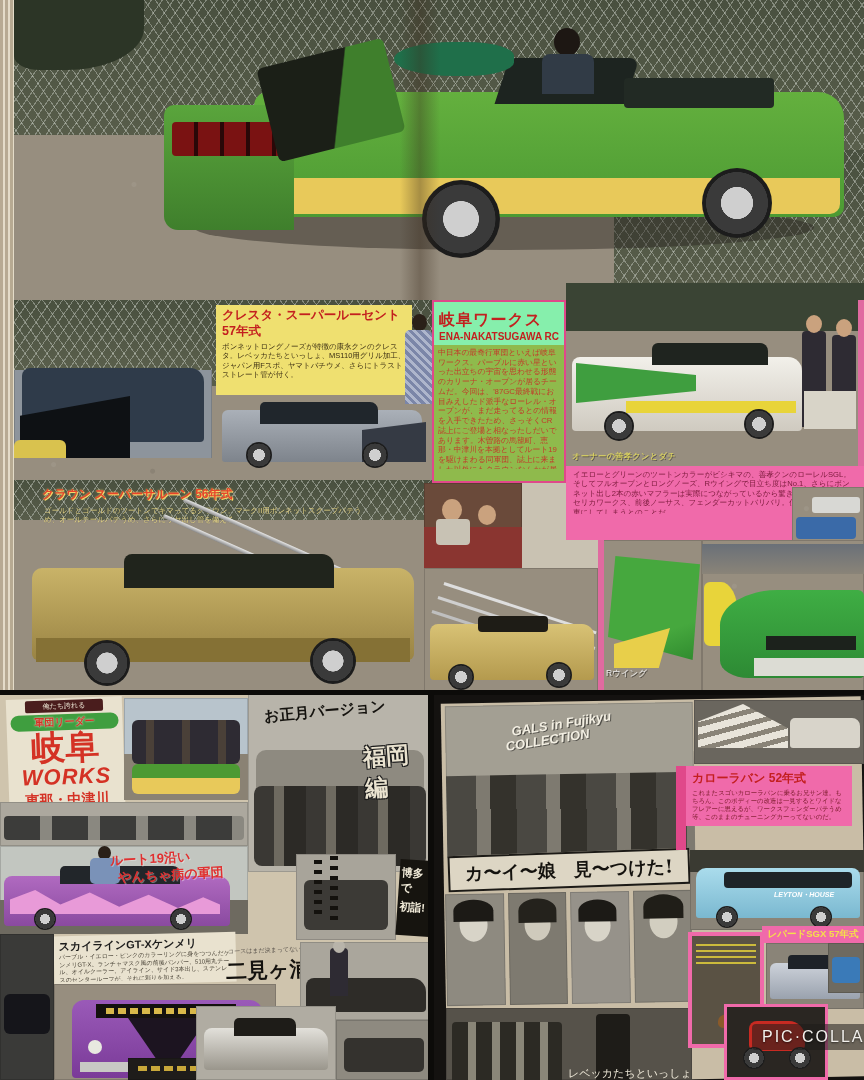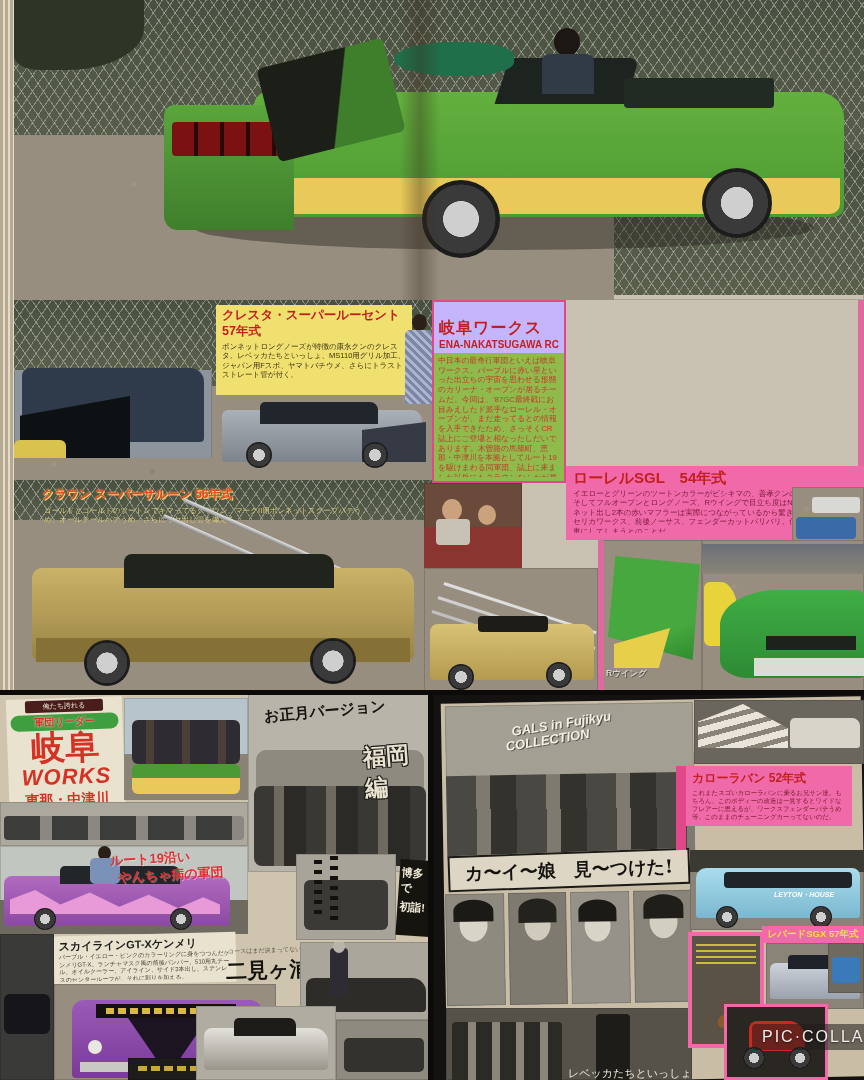--- a/index.html
+++ b/index.html
@@ -87,30 +87,45 @@
       <div class="abs" style="left:170px;top:18px;width:230px;height:4px;background:linear-gradient(#e8e8e8,#8a8a8a);transform:rotate(24deg);transform-origin:left;"></div>
       <div class="abs" style="left:150px;top:34px;width:235px;height:4px;background:linear-gradient(#e8e8e8,#8a8a8a);transform:rotate(24deg);transform-origin:left;"></div>
       <div class="abs" style="left:18px;top:88px;width:382px;height:92px;background:linear-gradient(#c9b368,#9a8444);border-radius:10px 16px 6px 6px;"></div>
       <div class="abs" style="left:110px;top:74px;width:210px;height:34px;background:#20241c;border-radius:8px 12px 0 0;"></div>
       <div class="abs" style="left:22px;top:158px;width:374px;height:24px;background:#857135;"></div>
       <div class="abs wheel" style="left:70px;top:160px;width:46px;height:46px;"></div>
       <div class="abs wheel" style="left:296px;top:158px;width:46px;height:46px;"></div>
     </div>
 
     <div class="abs" style="left:432px;top:300px;width:134px;height:183px;background:#8fba4c;border:2px solid #e0488a;box-sizing:border-box;">
-      <div style="background:#c4b5fd;padding:16px 5px 3px 5px;">
+      <div style="background:#86efac;padding:8px 5px 3px 5px;">
         <div style="color:#c31f1f;font-weight:bold;font-size:16px;letter-spacing:1px;">岐阜ワークス</div>
         <div style="color:#c31f1f;font-weight:bold;font-size:10px;">ENA-NAKATSUGAWA RC</div>
       </div>
       <div class="tinybody" style="color:#c23a2a;font-size:7.8px;padding:3px 4px;height:118px;">中日本の最奇行軍団といえば岐阜ワークス。パープルに赤い星といった出立ちの宇宙を思わせる形態のカリーナ・オープンが居るチームだ。今回は、'87GC最終戦にお目みえしたド派手なローレル・オープンが、まだ走ってるとの情報を入手できたため、さっそくCR誌上にご登場と相なったしだいであります。木曽路の馬籠町、恵那・中津川を本拠としてルート19を駆けまわる同軍団、誌上に来ました以外にもクラウンなんかが居て、次は何をオープンにするのやら、楽しみやネ。</div>
     </div>
 
+    <div class="abs photo" style="left:566px;top:283px;width:298px;height:183px;overflow:hidden;background:#9b9383;">
+      <div class="abs" style="left:0;top:0;width:298px;height:52px;background:#3a4434;"></div>
+      <div class="abs gravel" style="left:0;top:48px;width:298px;height:135px;"></div>
+      <div class="abs" style="left:6px;top:74px;width:230px;height:74px;background:linear-gradient(#f2f0ea,#cfcac0);border-radius:8px 14px 4px 4px;"></div>
+      <div class="abs" style="left:10px;top:80px;width:120px;height:40px;background:#3f9e3f;clip-path:polygon(0 0,100% 30%,100% 70%,0 100%);"></div>
+      <div class="abs" style="left:60px;top:118px;width:170px;height:12px;background:#e8d43a;"></div>
+      <div class="abs" style="left:86px;top:60px;width:116px;height:22px;background:#1f241f;border-radius:6px 8px 0 0;"></div>
+      <div class="abs wheel" style="left:38px;top:128px;width:30px;height:30px;"></div>
+      <div class="abs wheel" style="left:178px;top:126px;width:30px;height:30px;"></div>
+      <div class="abs figure" style="left:236px;top:48px;width:24px;height:96px;"></div>
+      <div class="abs head" style="left:240px;top:32px;width:16px;height:18px;"></div>
+      <div class="abs figure" style="left:266px;top:52px;width:24px;height:92px;"></div>
+      <div class="abs head" style="left:270px;top:36px;width:16px;height:18px;"></div>
+      <div class="abs" style="left:238px;top:108px;width:52px;height:38px;background:#d8d4c8;"></div>
+      <div class="abs" style="left:6px;top:168px;font-size:8.5px;color:#e8e05a;text-shadow:1px 1px 0 rgba(0,0,0,.5);">オーナーの善孝クンとダチ</div>
+    </div>
 
     <div class="abs" style="left:566px;top:466px;width:298px;height:74px;background:#f06aaa;padding:3px 7px;box-sizing:border-box;">
-      <div style="color:#c31f1f;font-weight:bold;font-size:15px;">ローレルSGL　54年式</div>
       <div class="tinybody" style="color:#7a1a3a;font-size:7.6px;height:44px;margin-top:1px;">イエローとグリーンのツートンカラーがビシキマの、善孝クンのローレルSGL。そしてフルオープンとロングノーズ、Rウイングで目立ち度はNo.1、さらにボンネット出し2本の赤いマフラーは実際につながっているから驚きものだ。その他、セリカワークス、前後ノーサス、フェンダーカットバリバリ。但し、もーすぐ廃車にしてしまうとのことだ。</div>
     </div>
 
     <div class="abs photo" style="left:424px;top:483px;width:98px;height:85px;overflow:hidden;background:#6a4a3a;">
       <div class="abs" style="left:0;top:44px;width:98px;height:41px;background:#8a3530;"></div>
       <div class="abs head" style="left:18px;top:16px;width:20px;height:22px;"></div>
       <div class="abs head" style="left:54px;top:22px;width:18px;height:20px;"></div>
       <div class="abs" style="left:12px;top:36px;width:34px;height:26px;background:#c8c2b4;border-radius:4px;"></div>
     </div>
 

